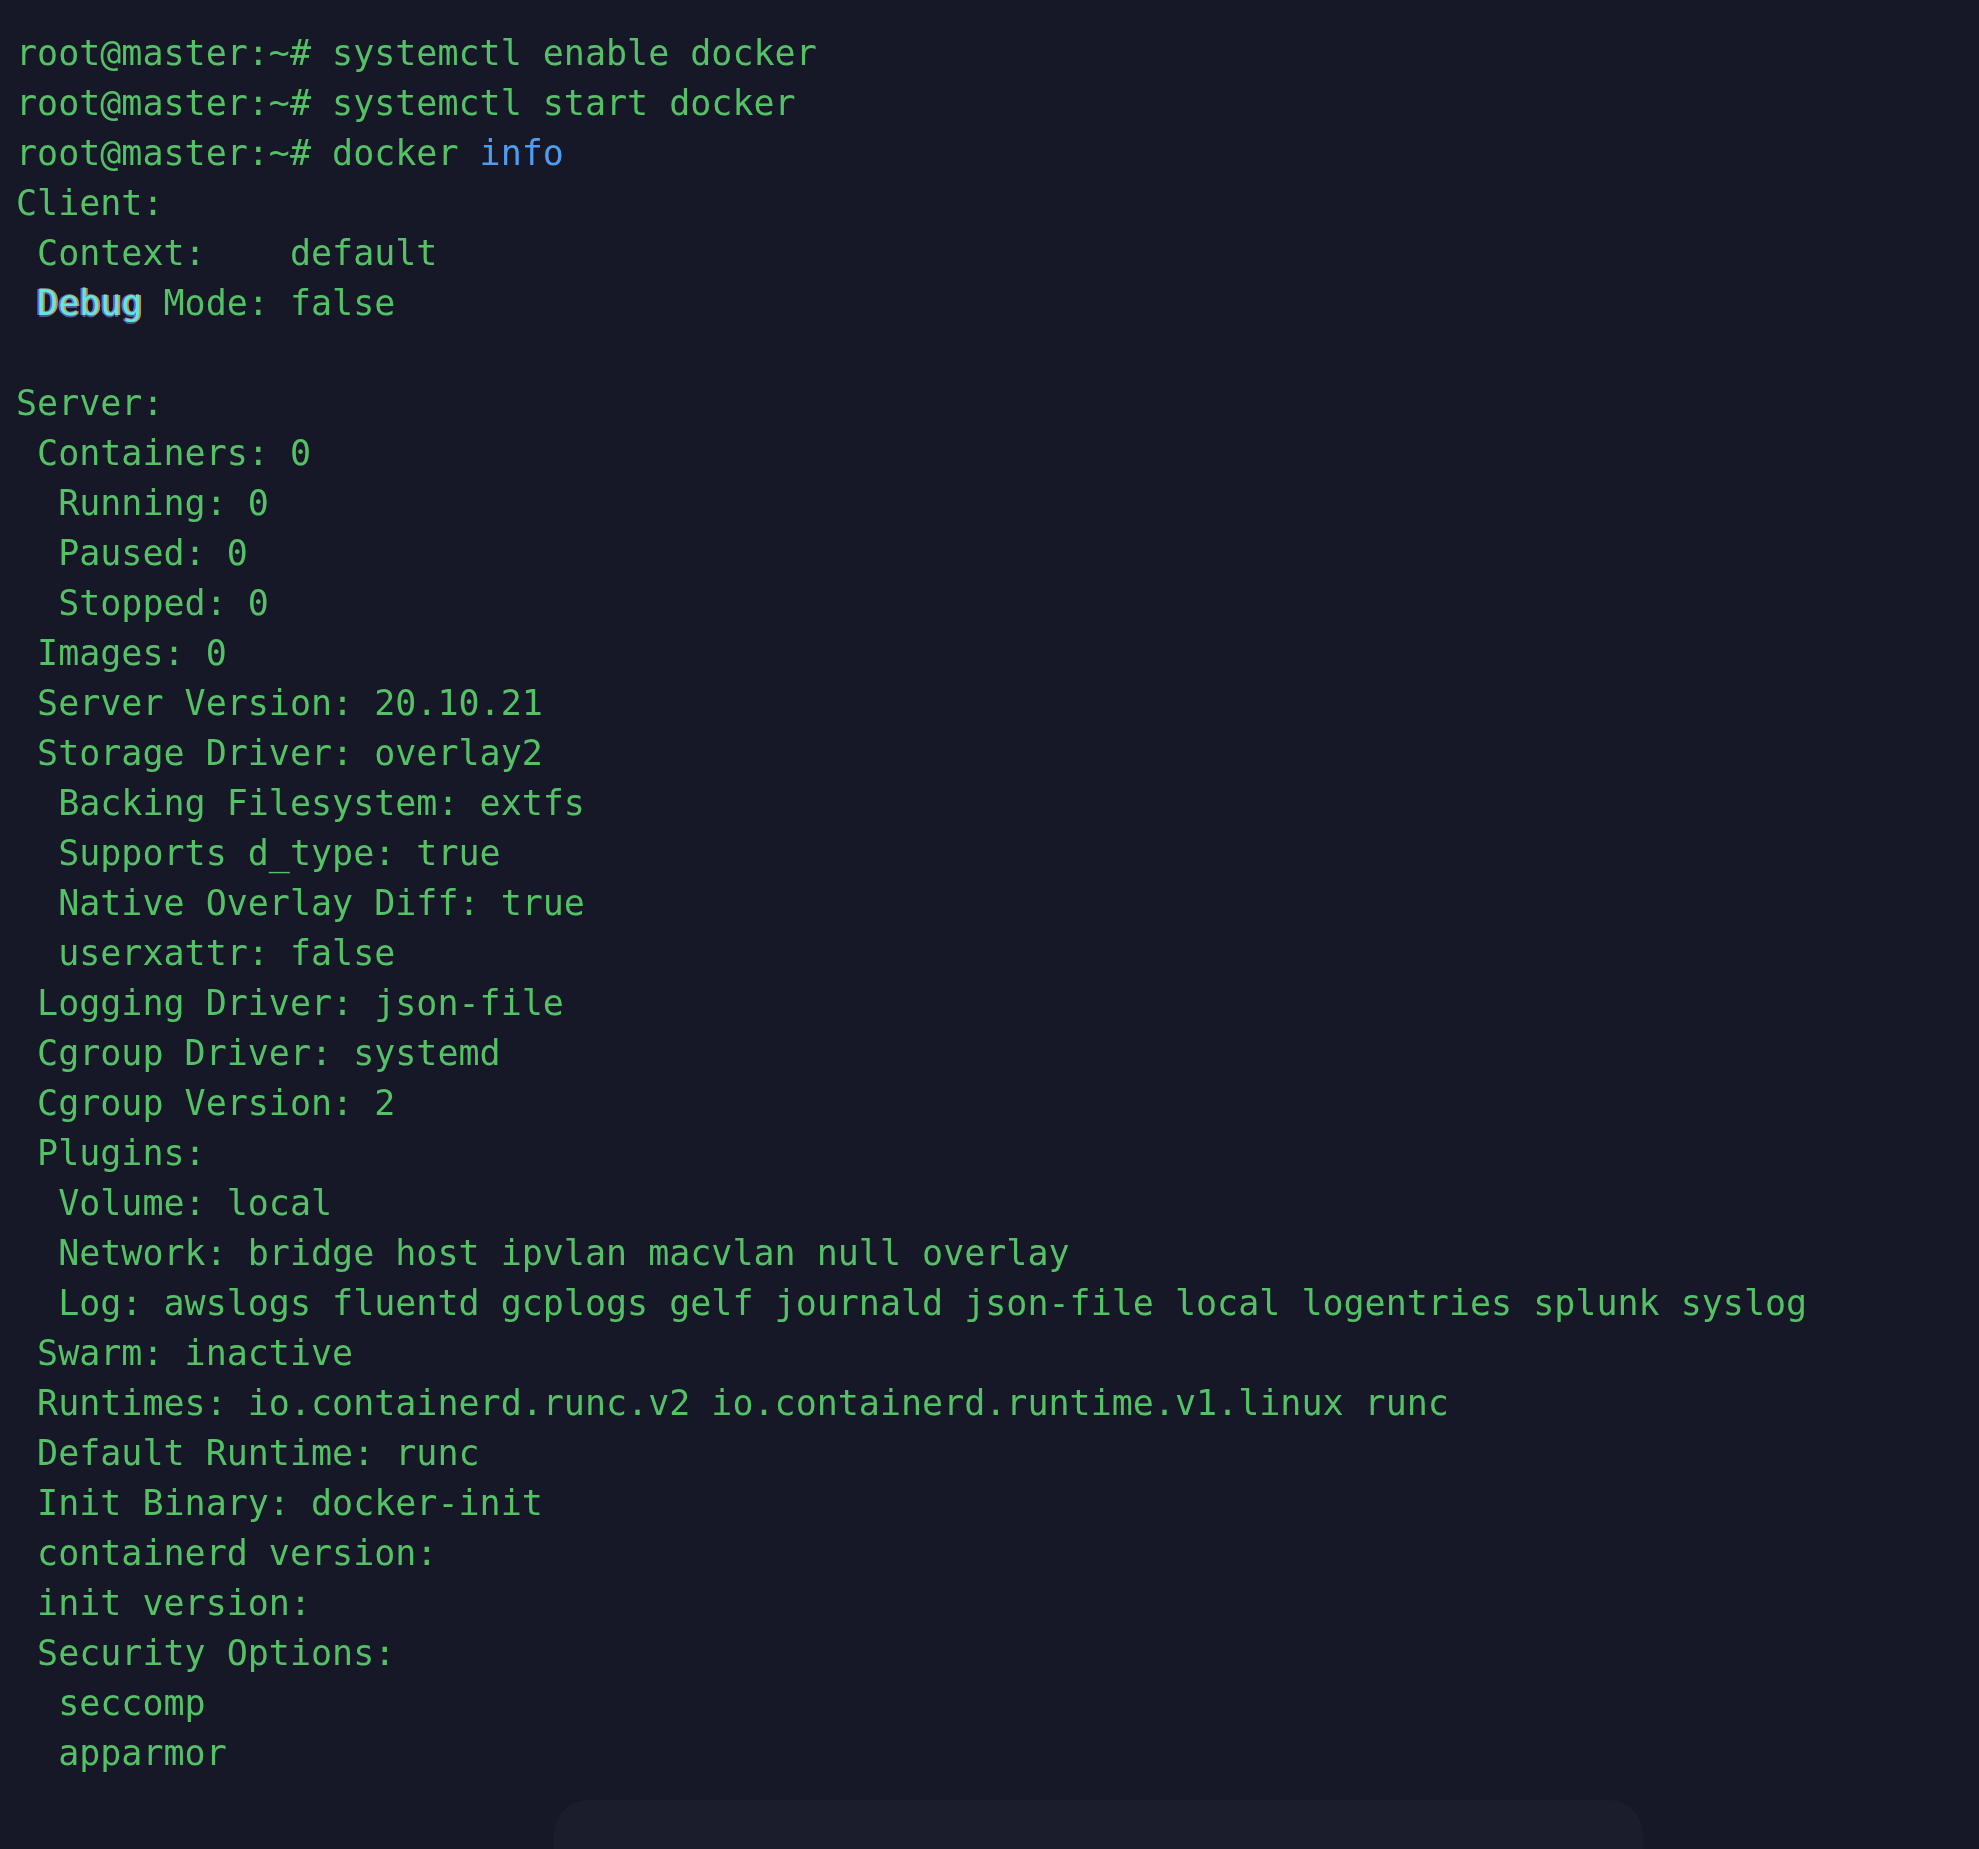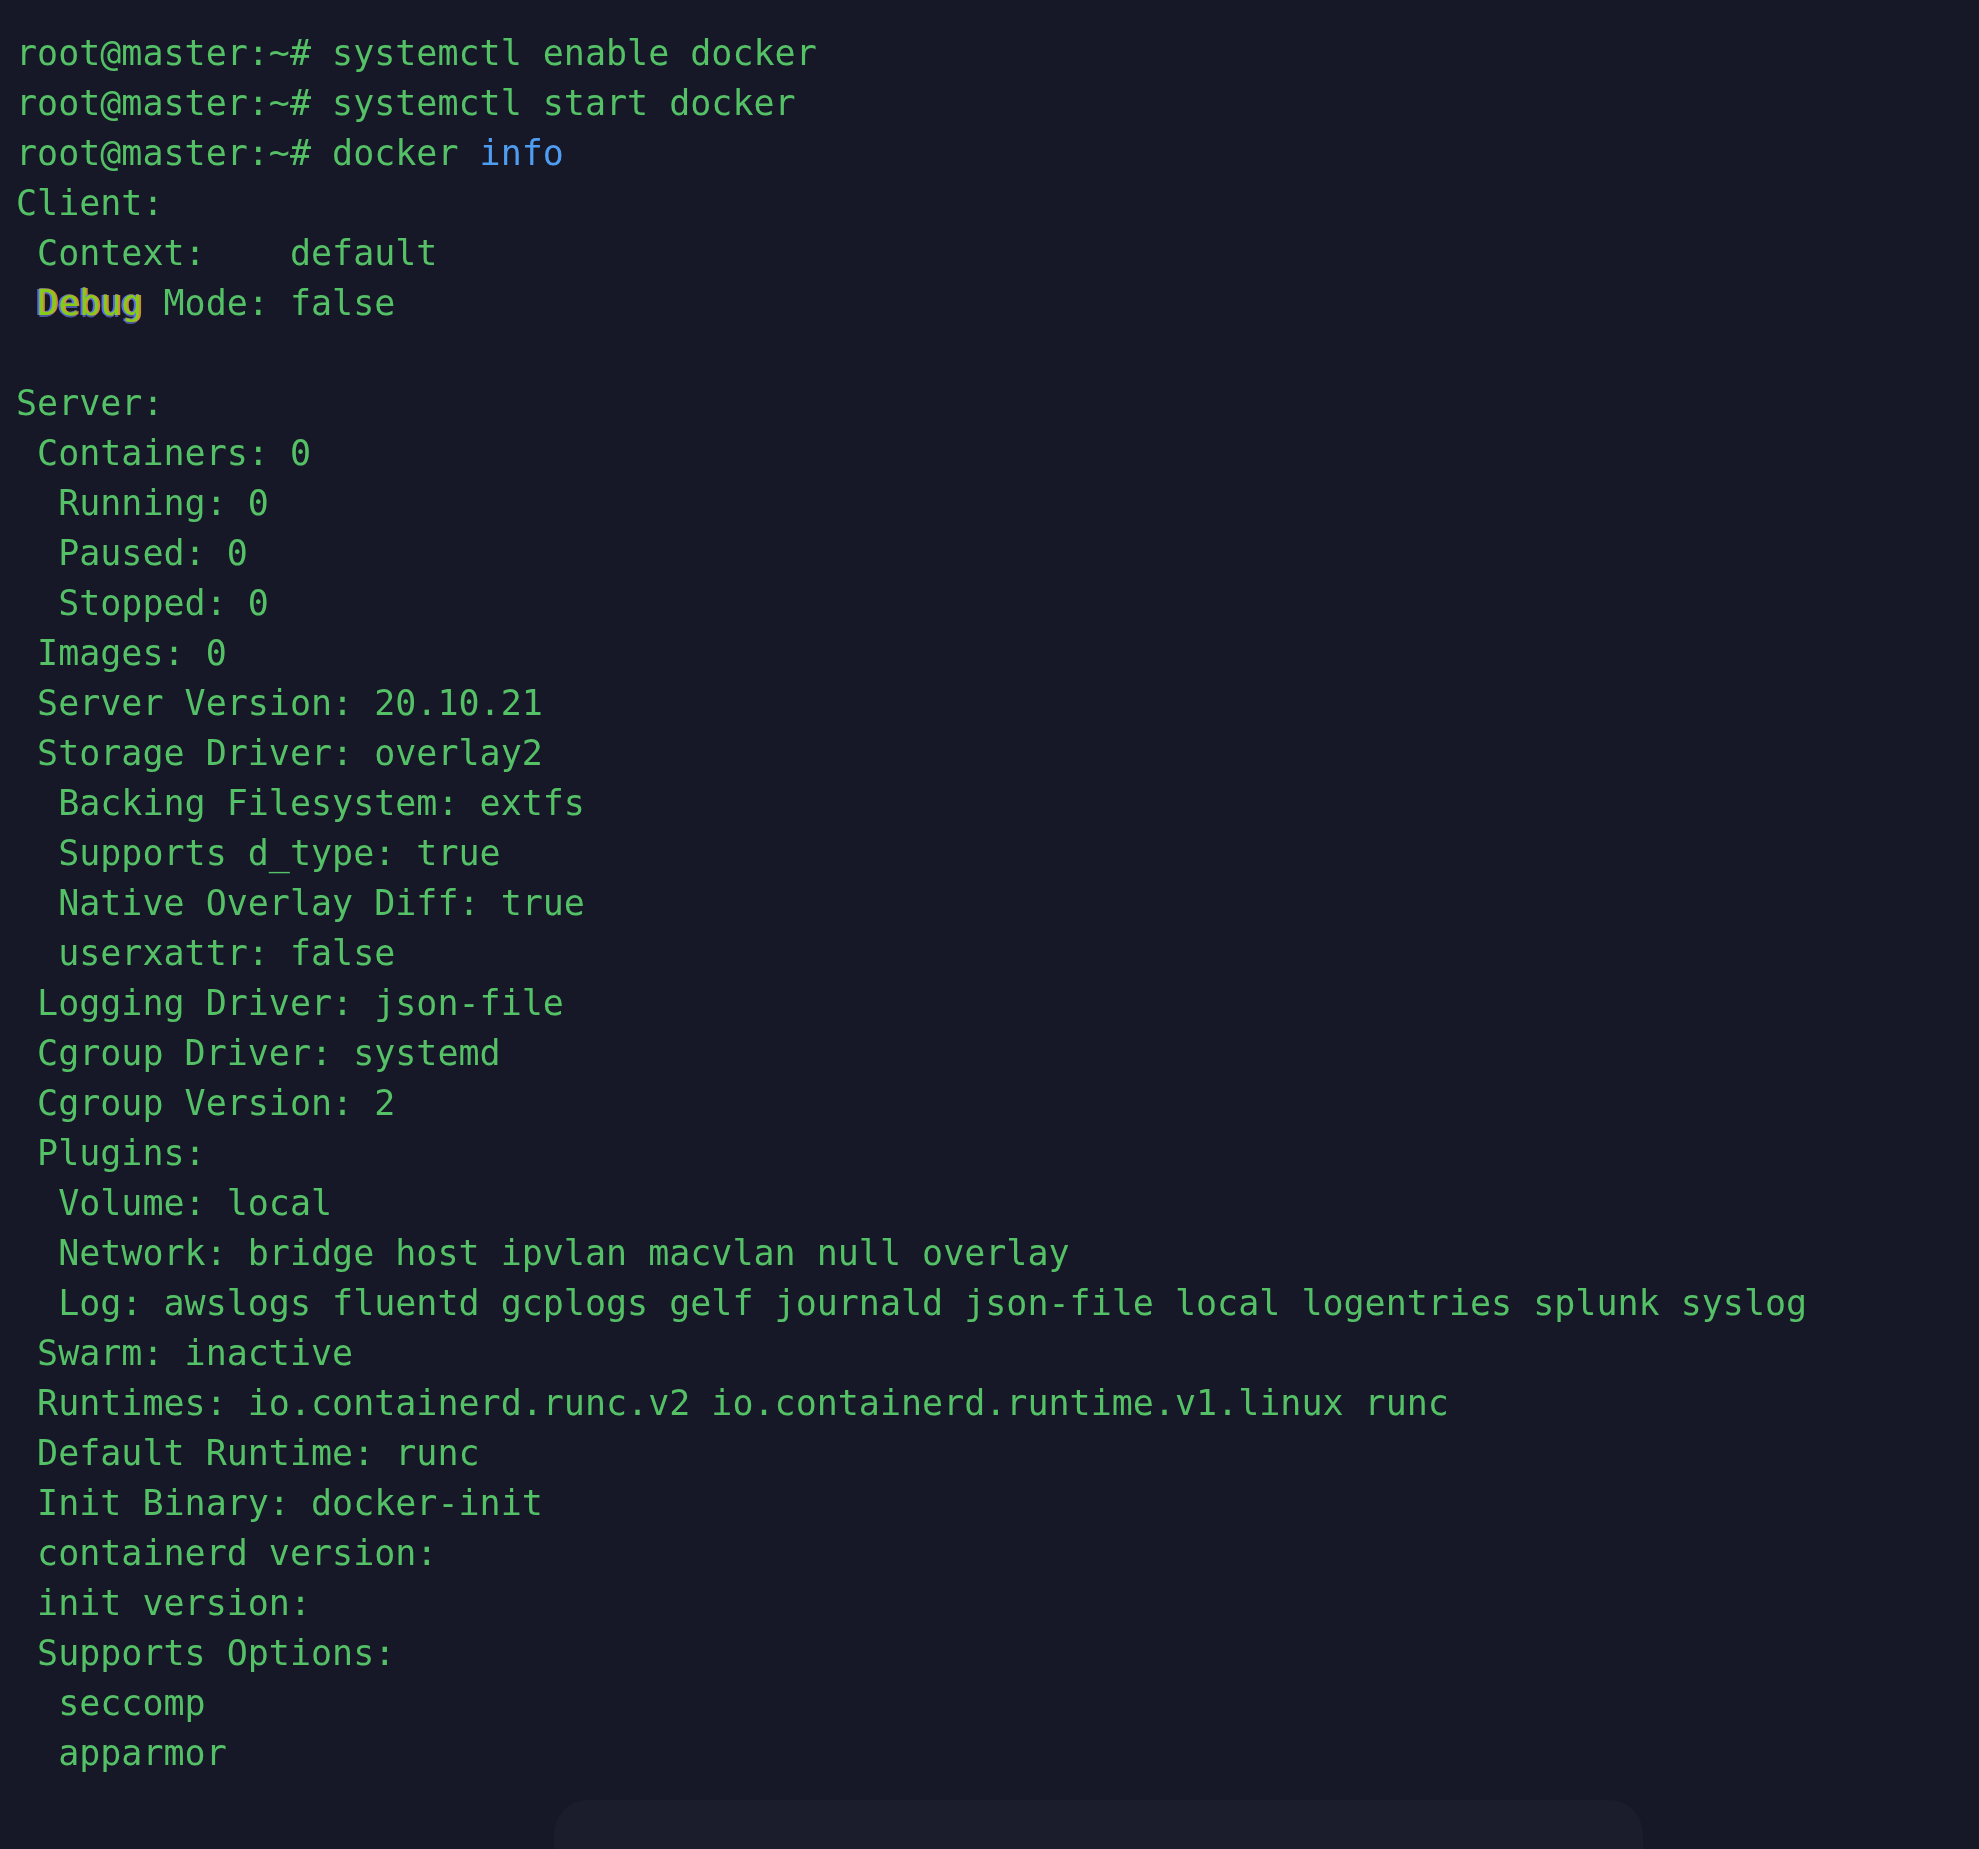--- a/index.html
+++ b/index.html
@@ -53,21 +53,21 @@
     height: 50px;
   }
 
   .blank { color: transparent; }
 
   .tok-green   { color: #55c166; }
   .tok-blue    { color: #4f9df0; text-align: center; }
 
   
   .tok-fringe {
-    color: #84cc16;
+    color: #5eead4;
     text-shadow:
       -2px  0 rgba(90,110,255,0.95),
        2px  0 rgba(235,160,60,0.85),
        0   2px rgba(120,140,255,0.55),
        0  -1px rgba(255,235,200,0.45);
   }
 </style>
 </head>
 <body>
 
@@ -133,21 +133,21 @@
 
     <div class="line"><span class="tok-green"> Default Runtime: runc</span></div>
 
     <div class="line"><span class="tok-green"> Init Binary: docker-init</span></div>
 
     <div class="line"><span class="tok-green"> containerd version:</span></div>
 
 
     <div class="line"><span class="tok-green"> init version:</span></div>
 
-    <div class="line"><span class="tok-green"> Supports Options:</span></div>
+    <div class="line"><span class="tok-green"> Security Options:</span></div>
 
     <div class="line"><span class="tok-green">  seccomp</span></div>
 
     <div class="line"><span class="tok-green">  apparmor</span></div>
 
   </div>
 
   <div id="bottom-panel"></div>
 
 </div>

